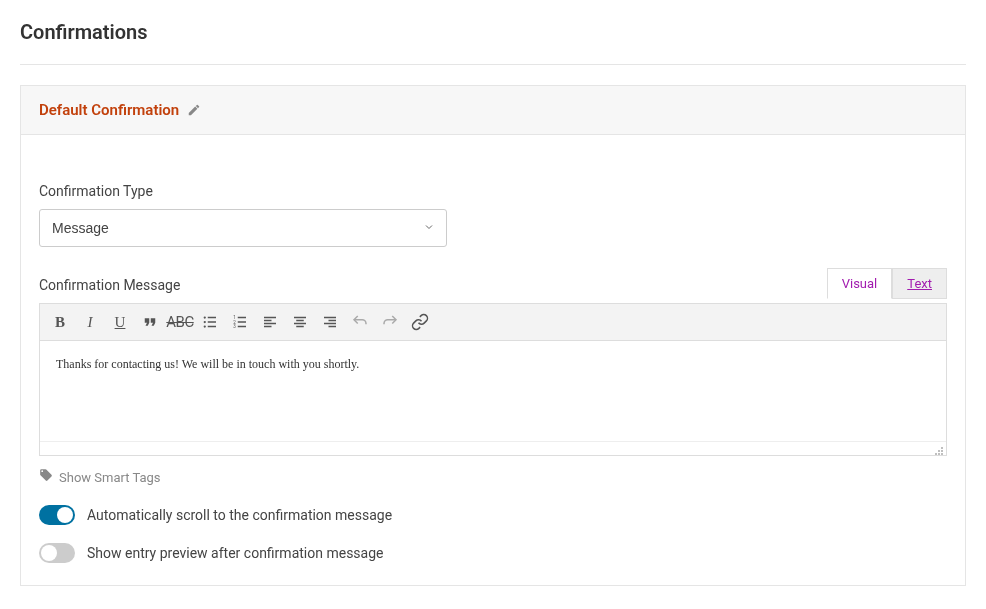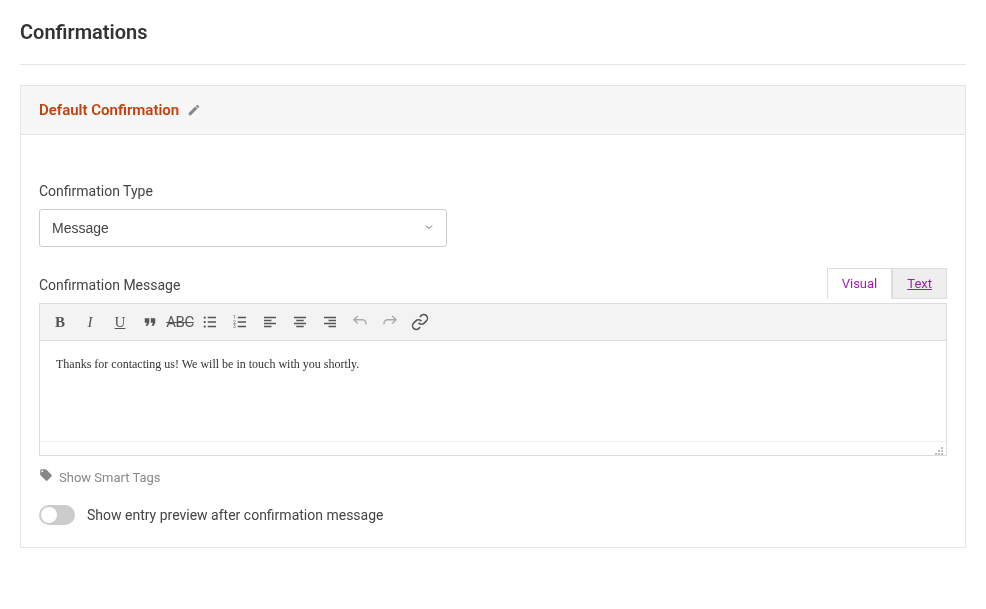--- a/index.html
+++ b/index.html
@@ -321,20 +321,26 @@
 
     <div class="smart-tags">
       <span>
         <svg width="14" height="14" viewBox="0 0 24 24" fill="currentColor">
             <path d="M21.41 11.58l-9-9A2 2 0 0 0 11 2H4a2 2 0 0 0-2 2v7a2 2 0 0 0 .59 1.42l9 9a2 2 0 0 0 2.83 0l7-7a2 2 0 0 0-.01-2.84zM5.5 7A1.5 1.5 0 1 1 7 5.5 1.5 1.5 0 0 1 5.5 7z"></path>
           </svg>
       </span>
       <span>Show Smart Tags</span>
     </div>
 
+    <div class="toggle-row">
+      <div class="toggle on">
+          <div class="toggle-knob"></div>
+        </div>
+      <span class="toggle-label">Automatically scroll to the confirmation message</span>
+    </div>
 
     <div class="toggle-row" style="margin-bottom:4px">
       <div class="toggle off">
           <div class="toggle-knob"></div>
         </div>
       <span class="toggle-label">Show entry preview after confirmation message</span>
     </div>
 
   </div>
 </div>

